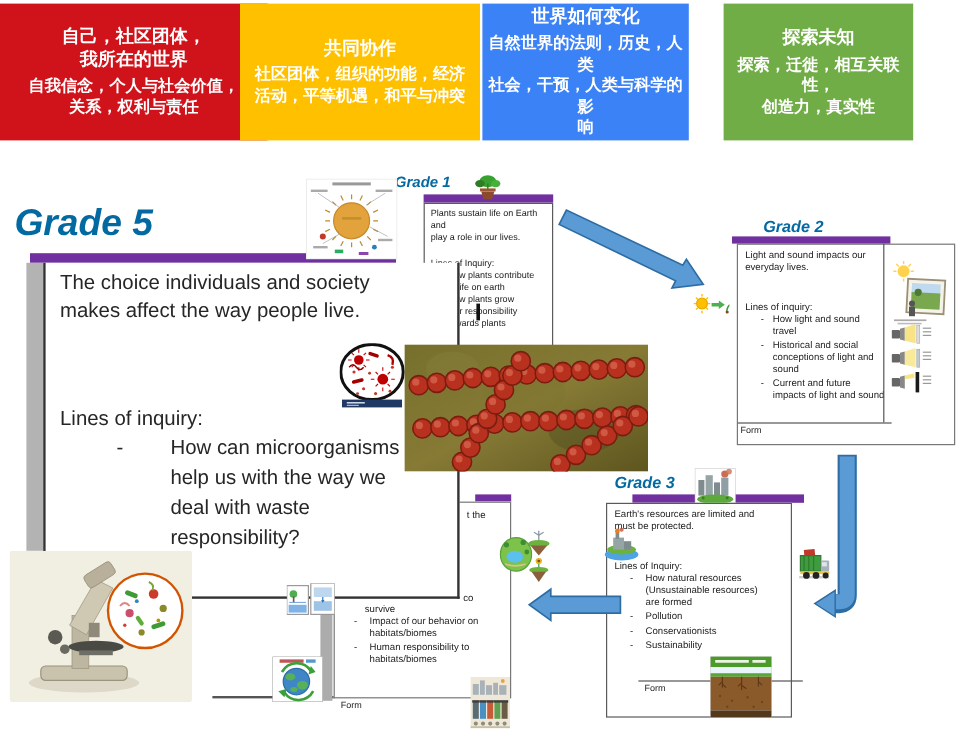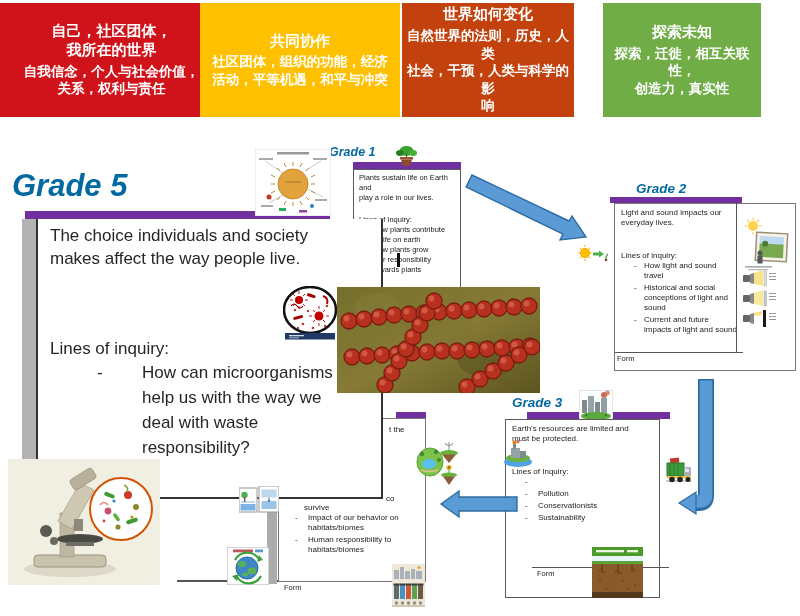--- a/index.html
+++ b/index.html
@@ -8,21 +8,21 @@
   .abs{position:absolute}
   .pre{white-space:pre-line}
 
   
   .hbox{position:absolute;top:3px;height:114px;color:#fff;font-weight:bold;text-align:center;
         display:flex;flex-direction:column;justify-content:center;gap:3px;padding:0 2px;box-sizing:border-box}
   .hbox .t{font-size:15px;line-height:1.25}
   .hbox .b{font-size:13.5px;line-height:1.3}
   #hb0{left:0;width:223px;background:#D0131B}
   #hb1{left:200px;width:200px;background:#FFC000}
-  #hb2{left:402px;width:172px;background:#c2410c}
+  #hb2{left:402px;width:172px;background:#3b82f6}
   #hb3{left:603px;width:158px;background:#70AD47}
 
   
   .bar{position:absolute;background:#7030A0}
   .cardbody{position:absolute;background:#fff;border:1px solid #5a5a5a;box-sizing:border-box}
   .cline{position:absolute;background:#555}
   .formlbl{position:absolute;font-size:7.5px;color:#222}
   .gtitle{position:absolute;font-weight:bold;font-style:italic;color:#0369a1}
 
   
@@ -174,20 +174,23 @@
 
   <div class="gtitle" id="g3title">Grade 3</div>
   <div class="bar" id="g3bar"></div>
   <div class="cardbody" id="g3body">
     <div id="g3content" class="smtxt">
       <div class="pre">Earth's resources are limited and
 must be protected.</div>
       <div class="head">Lines of Inquiry:</div>
       <div class="bul">
           <span class="dash">-</span>
+          <span class="pre">How natural resources
+(Unsustainable resources)
+are formed</span>
         </div>
       <div class="bul">
           <span class="dash">-</span>
           <span class="pre">Pollution</span>
         </div>
       <div class="bul">
           <span class="dash">-</span>
           <span class="pre">Conservationists</span>
         </div>
       <div class="bul">

